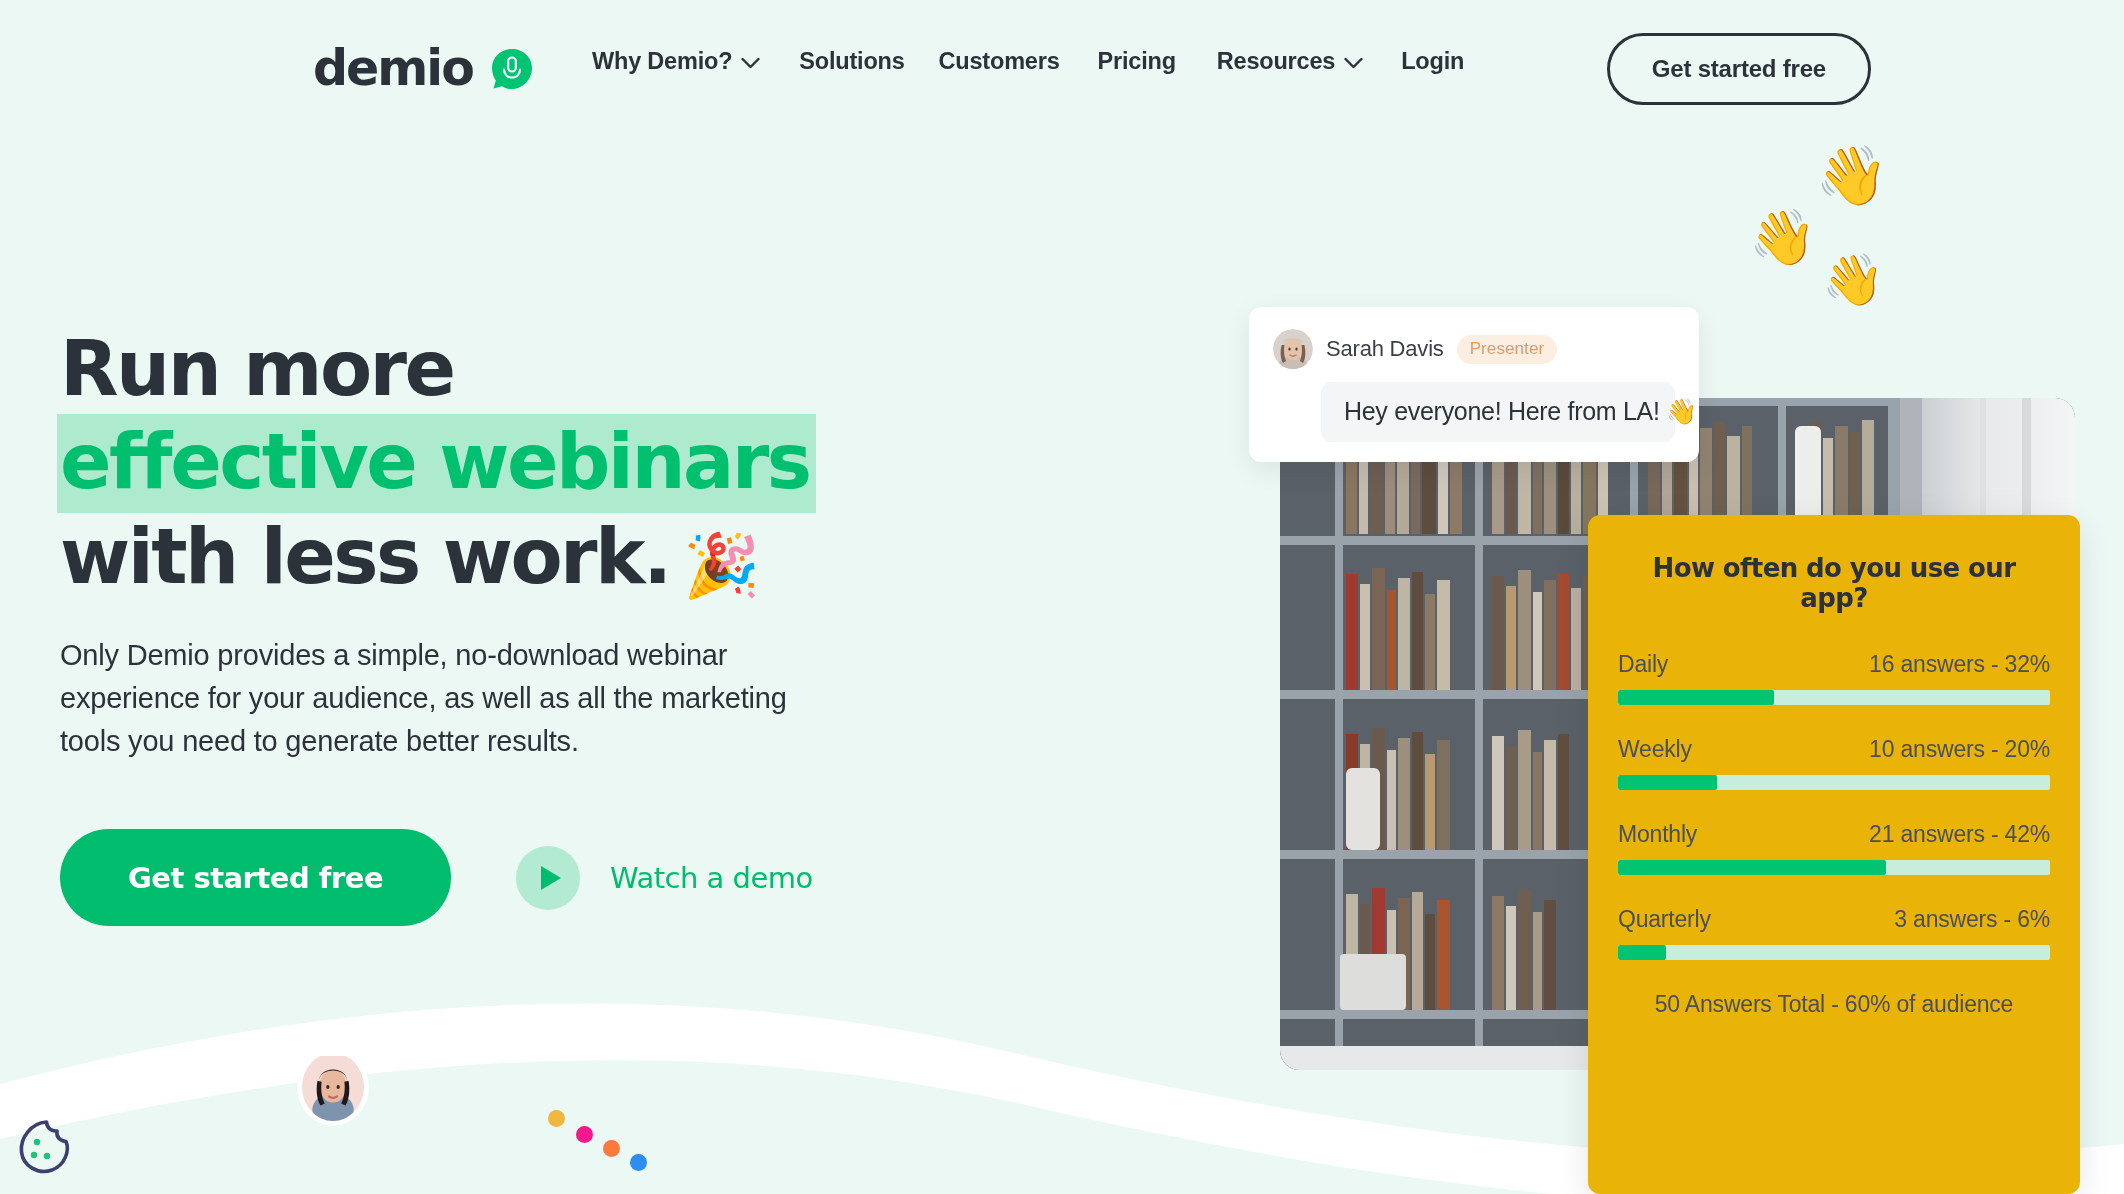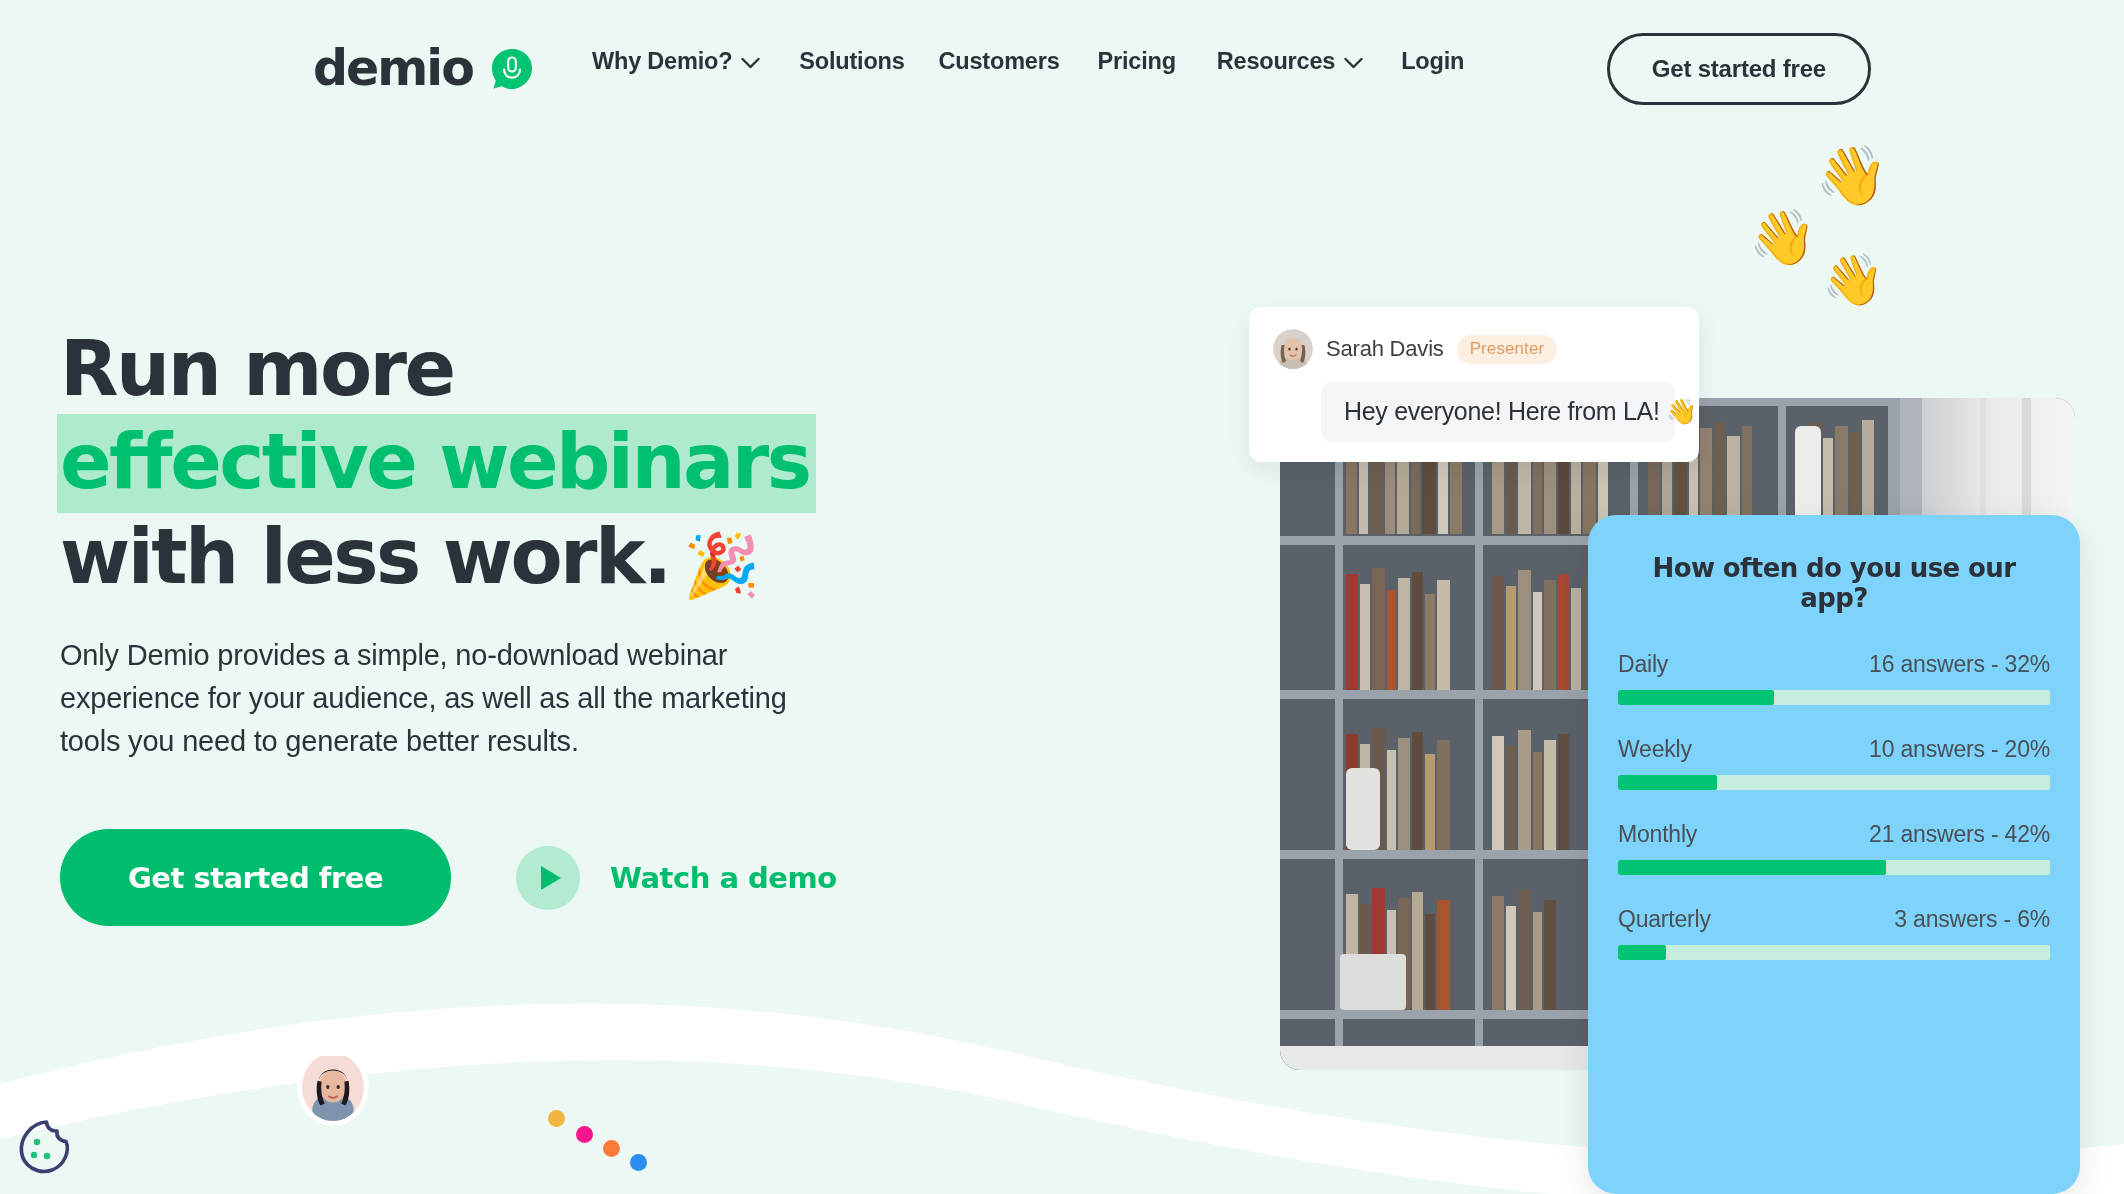--- a/index.html
+++ b/index.html
@@ -75,21 +75,21 @@
     width:64px; height:64px; border-radius:50%; background:#B2EBD1;
     display:flex; align-items:center; justify-content:center;
   }
   .play-tri {
     width:0; height:0; border-left:20px solid #00BD6E;
     border-top:12px solid transparent; border-bottom:12px solid transparent;
     margin-left:5px;
   }
   .watch-label {
     font-family:"DejaVu Sans", sans-serif;
-    font-size:29px; font-weight:700; color:#00BD6E; letter-spacing:-0.5px;
+    font-size:29px; font-weight:400; color:#00BD6E; letter-spacing:-0.5px;
   }
 
   
   .hero-right { position:absolute; left:1230px; top:150px; width:894px; height:1044px; z-index:5; }
 
   .photo-card {
     position:absolute; left:50px; top:248px; width:795px; height:672px;
     border-radius:20px; overflow:hidden;
   }
   .photo-inner { width:100%; height:100%; position:relative; }
@@ -108,21 +108,21 @@
   }
   .chat-bubble {
     margin-top:13px; margin-left:48px;
     background:#F4F5F6; border-radius:11px;
     padding:15px 23px 16px 23px; font-size:25px; color:#2B3239; letter-spacing:-0.3px;
     white-space:nowrap;
   }
 
   .poll-card {
     position:absolute; left:358px; top:365px; width:492px; height:679px;
-    background:#7dd3fc; border-radius:28px; padding:38px 30px 0 30px;
+    background:#eab308; border-radius:12px; padding:38px 30px 0 30px;
     box-shadow:0 10px 34px rgba(0,0,0,0.10); z-index:15;
   }
   .poll-title {
     font-family:"DejaVu Sans", sans-serif;
     text-align:center; font-size:26px; font-weight:700; color:#2B3239;
     letter-spacing:-0.6px; margin-bottom:38px;
   }
   .poll-row { margin-bottom:31px; }
   .poll-row-head { display:flex; justify-content:space-between; align-items:baseline; margin-bottom:12px; }
   .poll-opt { font-size:23px; color:#4A5055; letter-spacing:-0.2px; }
@@ -502,20 +502,21 @@
     <div class="poll-row">
       <div class="poll-row-head">
         <span class="poll-opt">Quarterly</span>
         <span class="poll-val">3 answers - 6%</span>
       </div>
       <div class="poll-track">
         <div class="poll-fill" style="width: 11%;"></div>
       </div>
     </div>
 
+    <div class="poll-total">50 Answers Total - 60% of audience</div>
   </div>
 </section>
 
 <div class="cookie-btn">
   <svg viewBox="0 0 58 58" width="58" height="58">
     <path d="M30.5 4 C31 10 35 13.5 41 13 C40 19 44 23 50 23.5 C54 33 48.5 47.5 36 52 C22 57 7 48 5.5 34 C4 20 15 5 30.5 4 Z" fill="none" stroke="#3B3F72" stroke-width="3.6" stroke-linejoin="round"></path>
     <circle cx="21" cy="24" r="3.2" fill="#21C17A"></circle>
     <circle cx="18" cy="37" r="3.2" fill="#21C17A"></circle>
     <circle cx="31" cy="38" r="3.2" fill="#21C17A"></circle>
   </svg>

